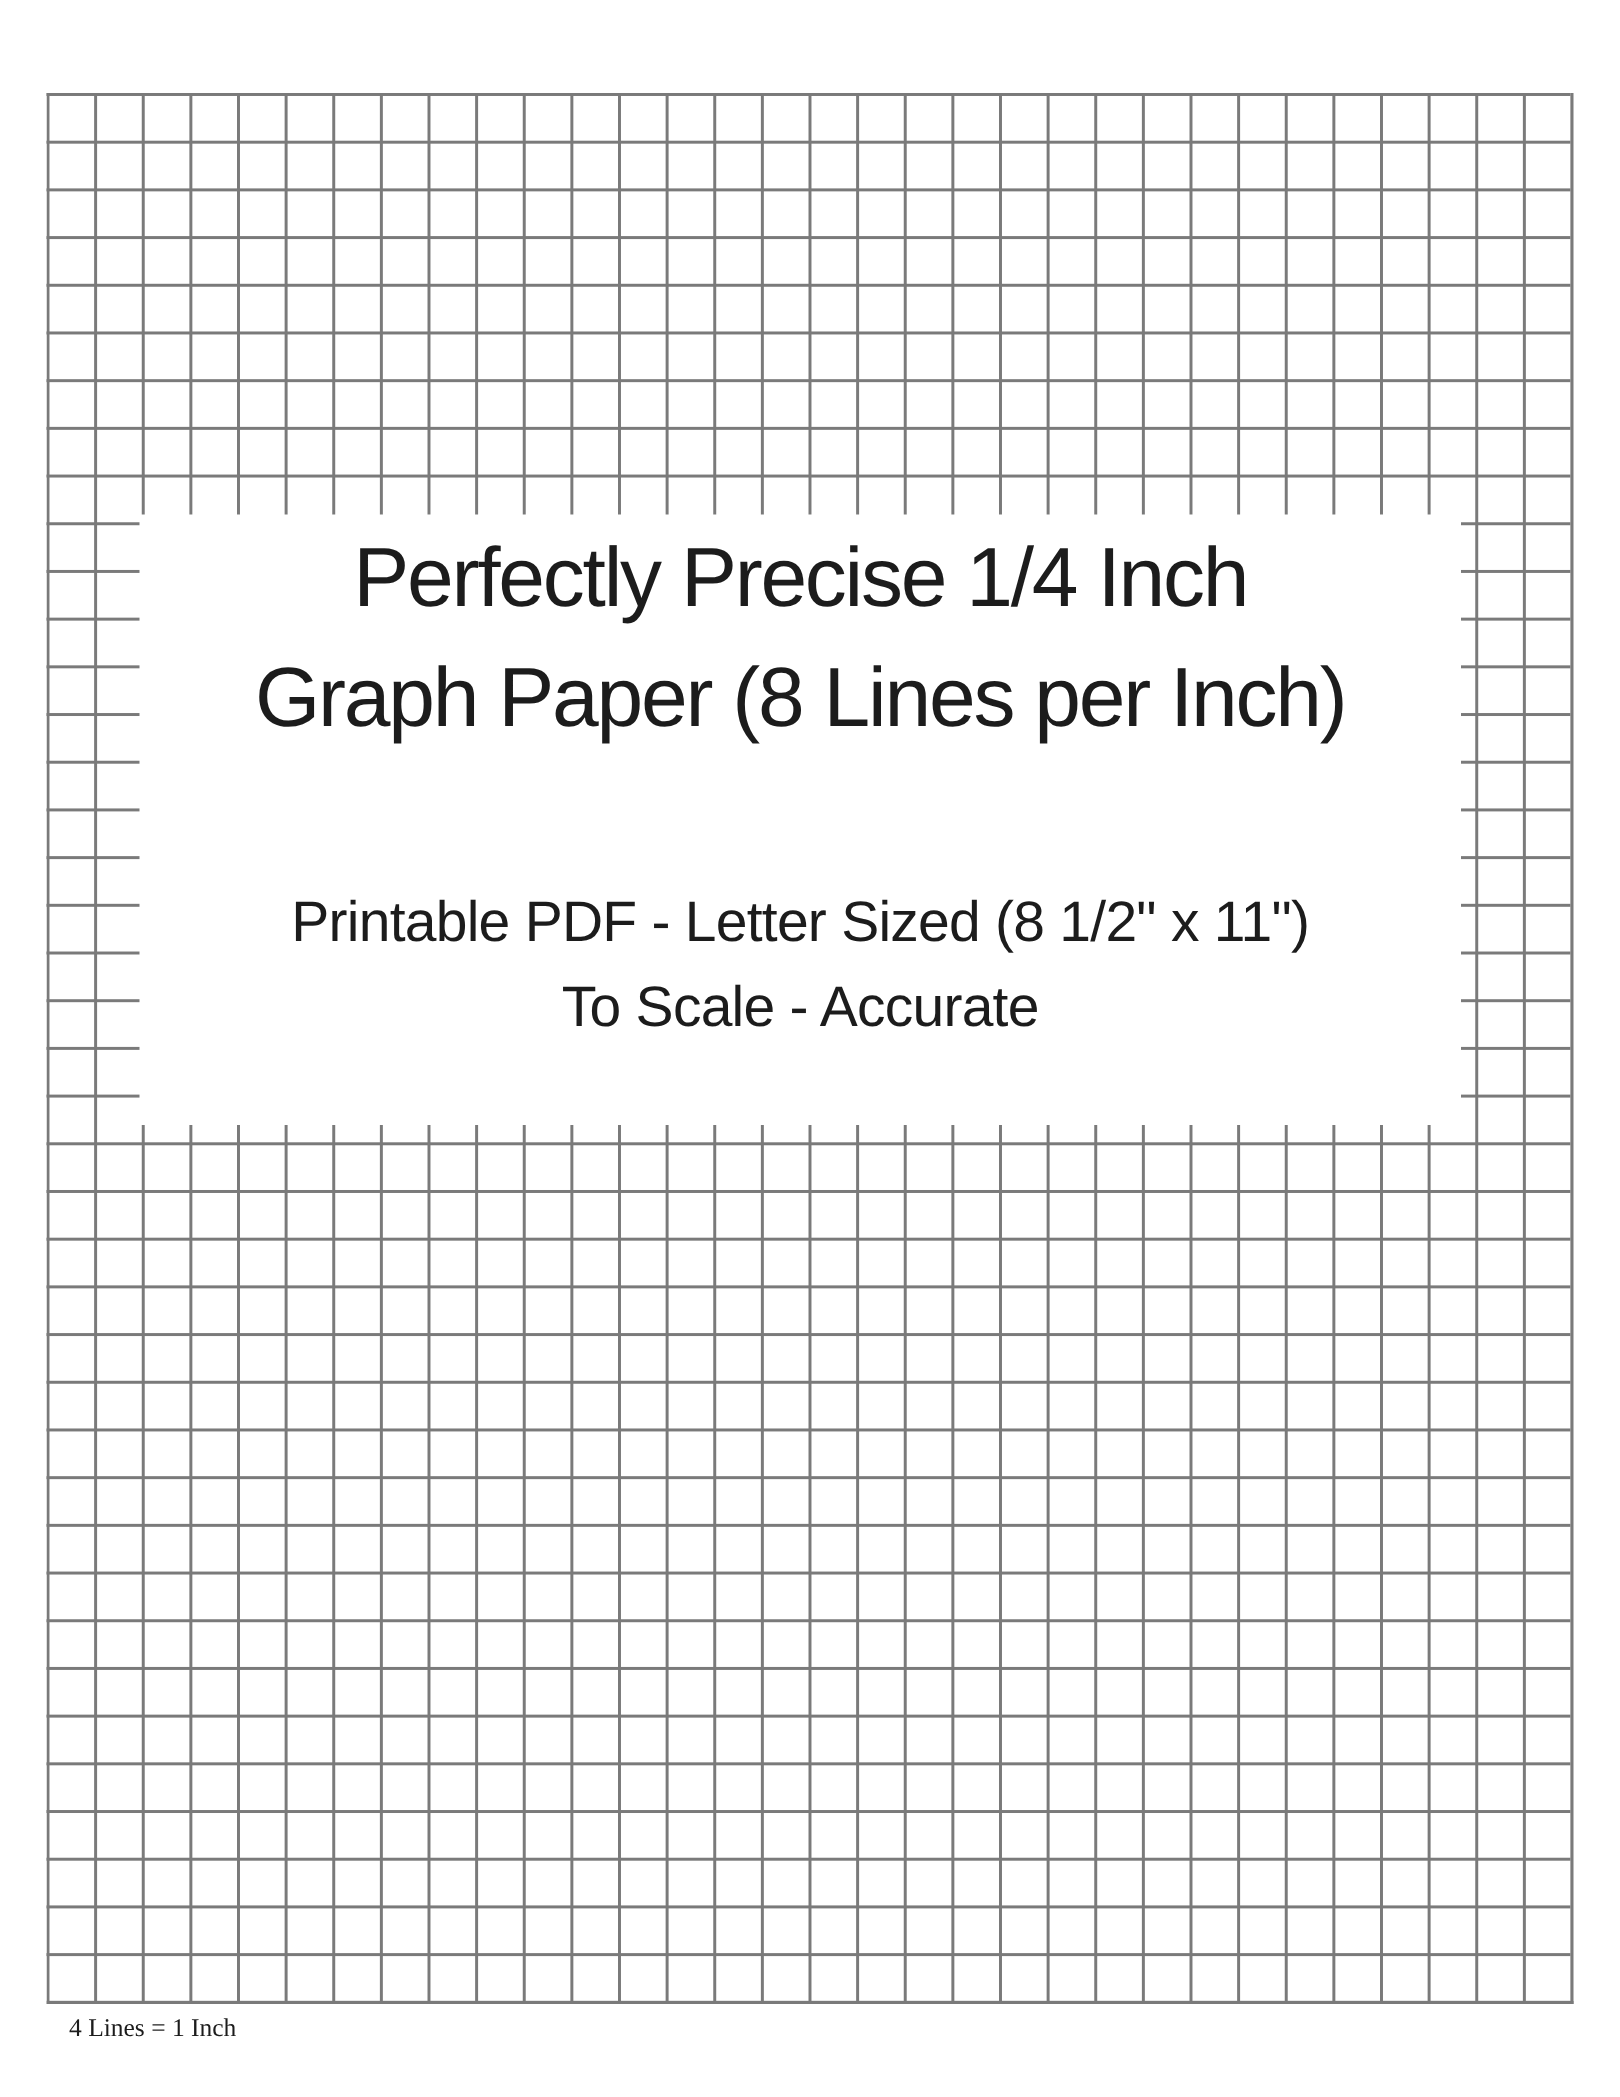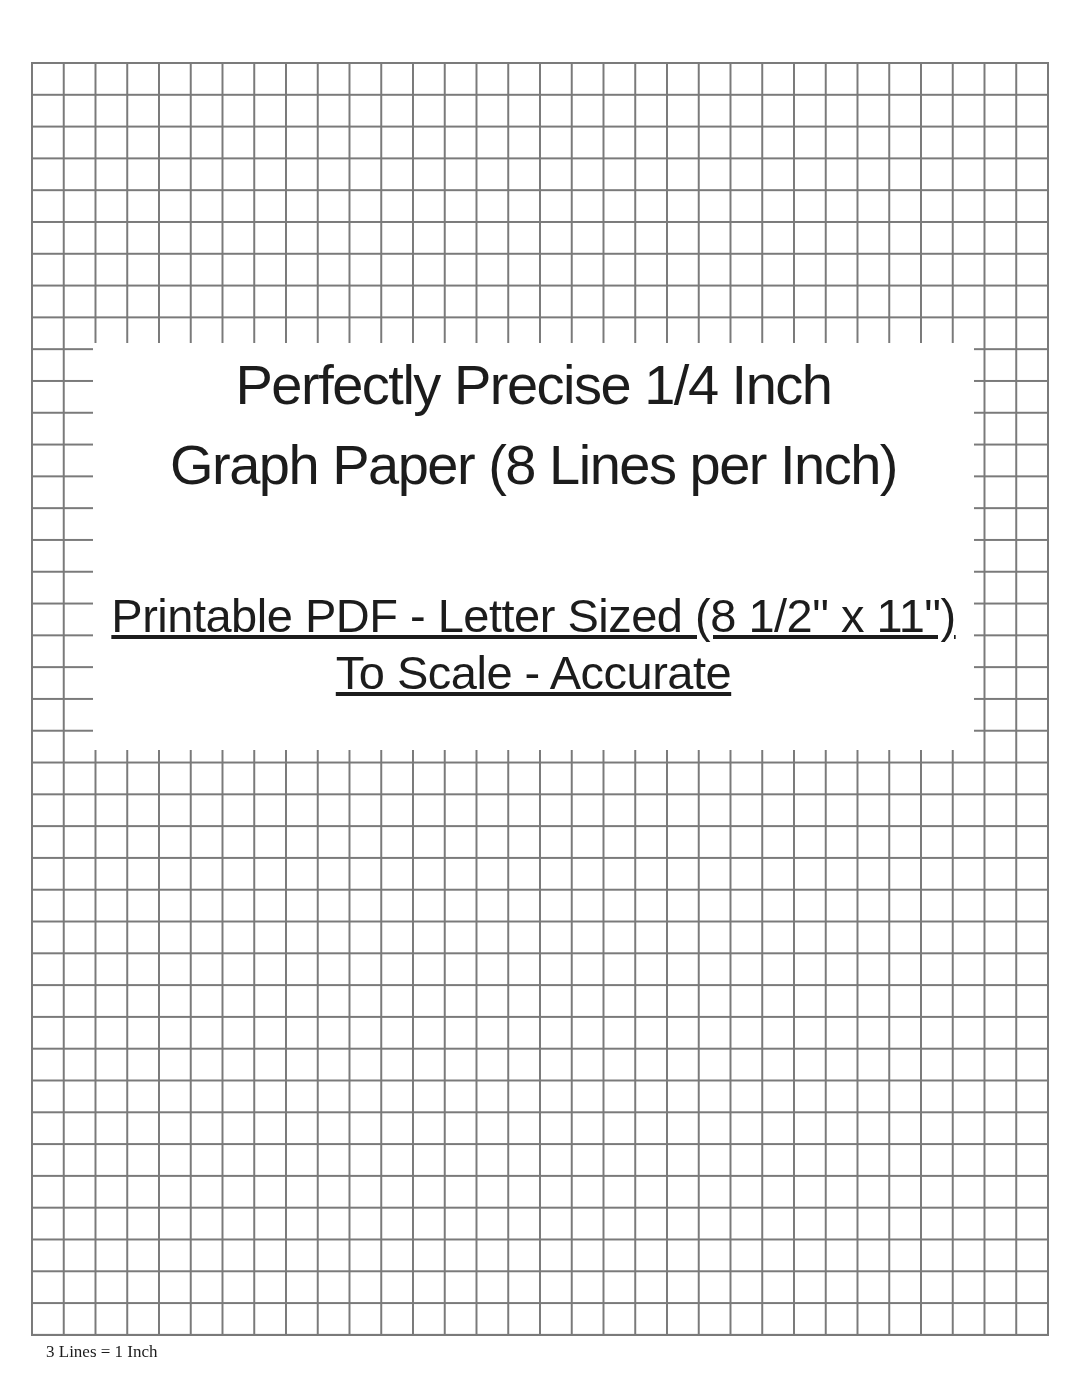--- a/index.html
+++ b/index.html
@@ -46,27 +46,26 @@
     font-size: 56px;
     line-height: 80px;
     font-weight: 400;
     letter-spacing: -1.5px;
     color: var(--text-color, #1c1c1c);
     white-space: nowrap;
   }
   .card-subtitle {
     margin: 0;
     margin-top: 82px;
-    font-size: 47px;
+    font-size: 38px;
     line-height: 57px;
     font-weight: 400;
     letter-spacing: -0.5px;
     color: var(--text-color, #1c1c1c);
     white-space: nowrap;
-    text-decoration: underline;
   }
   
   .scale-caption {
     position: absolute;
     left: 46px;
     top: 1342px;
     font-family: "Liberation Serif", "DejaVu Serif", serif;
     font-size: 17px;
     color: var(--text-color, #222222);
   }
@@ -78,15 +77,15 @@
 
   <div class="grid"></div>
 
   <div class="title-card">
     <div class="card-title">Perfectly Precise 1/4 Inch</div>
     <div class="card-title" style="padding-top:0;">Graph Paper (8 Lines per Inch)</div>
     <div class="card-subtitle">Printable PDF - Letter Sized (8 1/2" x 11")</div>
     <div class="card-subtitle" style="margin-top:0;">To Scale - Accurate</div>
   </div>
 
-  <div class="scale-caption">3 Lines = 1 Inch</div>
+  <div class="scale-caption">4 Lines = 1 Inch</div>
 
 </div>
 
 </body></html>

